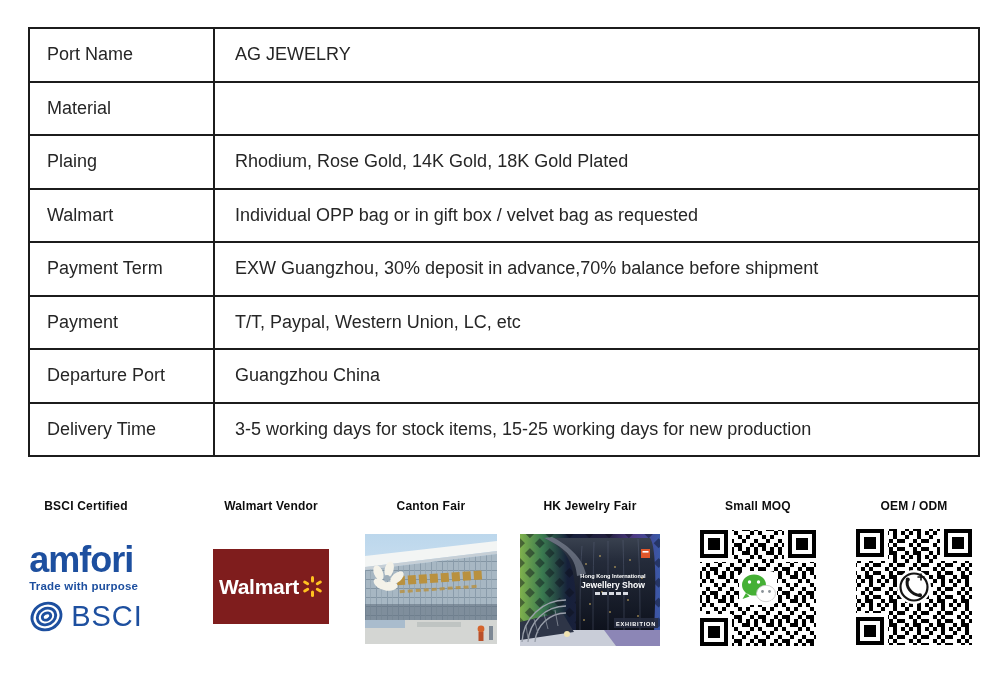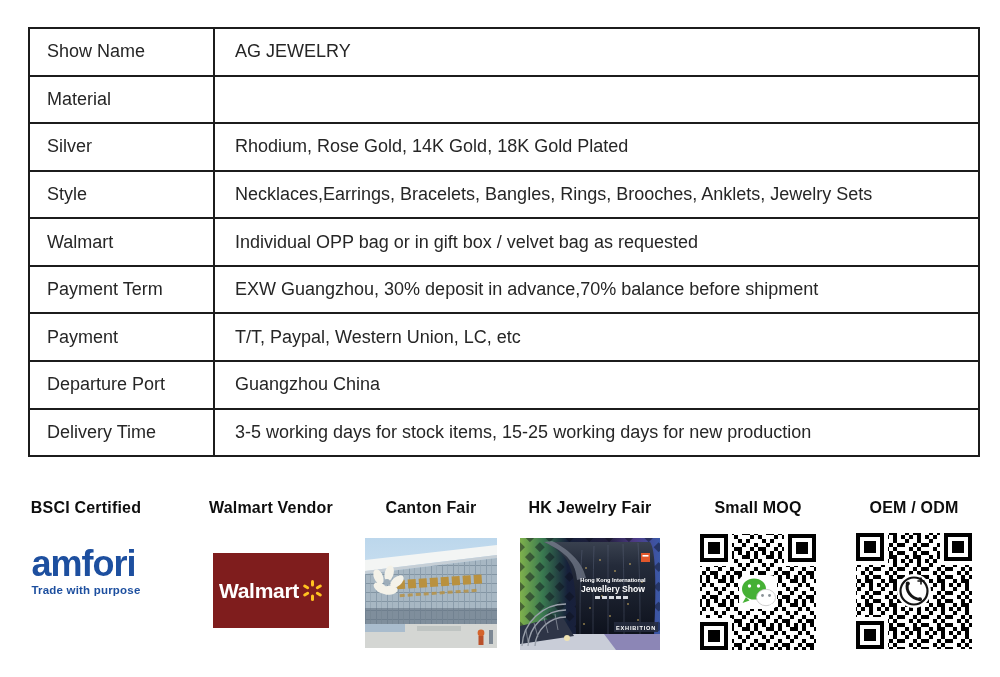--- a/index.html
+++ b/index.html
@@ -22,21 +22,21 @@
     font-size:18px; color:#262626;
   }
   .cell-value {
     flex:1; display:flex; align-items:center;
     padding-left:20px; padding-right:4px; font-size:18px; color:#262626;
     white-space:nowrap;
   }
 
   
   .badge-col { position:absolute; top:499px; text-align:center; }
-  .badge-label { font-size:16px; font-weight:bold; color:#0d0d0d; letter-spacing:0.2px; }
+  .badge-label { font-size:12px; font-weight:bold; color:#0d0d0d; letter-spacing:0.2px; }
   .col-bsci    { left:18px;  width:136px; }
   .col-walmart { left:202px; width:138px; }
   .col-canton  { left:362px; width:138px; }
   .col-hk      { left:518px; width:144px; }
   .col-moq     { left:698px; width:120px; }
   .col-oem     { left:853px; width:122px; }
 
   .logo-wrap { display:flex; justify-content:center; }
 
   
@@ -55,33 +55,29 @@
 
   
   .photo { margin-top:21px; display:block; }
   .qr { margin-top:14px; display:block; }
 </style>
 </head>
 <body>
 
 <div class="spec-table">
   <div class="t-row">
-    <div class="cell-label">Show Name</div>
+    <div class="cell-label">Port Name</div>
     <div class="cell-value">AG JEWELRY</div>
   </div>
   <div class="t-row">
     <div class="cell-label">Material</div>
   </div>
   <div class="t-row">
-    <div class="cell-label">Silver</div>
+    <div class="cell-label">Plaing</div>
     <div class="cell-value">Rhodium, Rose Gold, 14K Gold, 18K Gold Plated</div>
-  </div>
-  <div class="t-row">
-    <div class="cell-label">Style</div>
-    <div class="cell-value">Necklaces,Earrings, Bracelets, Bangles, Rings, Brooches, Anklets, Jewelry Sets</div>
   </div>
   <div class="t-row">
     <div class="cell-label">Walmart</div>
     <div class="cell-value">Individual OPP bag or in gift box / velvet bag as requested</div>
   </div>
   <div class="t-row">
     <div class="cell-label">Payment Term</div>
     <div class="cell-value">EXW Guangzhou, 30% deposit in advance,70% balance before shipment</div>
   </div>
   <div class="t-row">
@@ -96,20 +92,30 @@
     <div class="cell-label">Delivery Time</div>
     <div class="cell-value">3-5 working days for stock items, 15-25 working days for new production</div>
   </div>
 </div>
 
 <div class="badge-col col-bsci">
   <div class="badge-label">BSCI Certified</div>
   <div class="amfori-block">
     <div class="amfori-word">amfori</div>
     <div class="amfori-tagline">Trade with purpose</div>
+    <div class="bsci-row">
+      <svg width="35" height="35" viewBox="0 0 36 36">
+        <g fill="none" stroke="#1d4f9f" stroke-width="3" transform="rotate(-28 18 18)">
+          <ellipse cx="18" cy="18" rx="15.3" ry="13.3"></ellipse>
+          <ellipse cx="18" cy="18" rx="9.8" ry="8.2"></ellipse>
+          <ellipse cx="18" cy="18" rx="4.6" ry="3.4"></ellipse>
+        </g>
+      </svg>
+      <span class="bsci-text">BSCI</span>
+    </div>
   </div>
 </div>
 
 <div class="badge-col col-walmart">
   <div class="badge-label">Walmart Vendor</div>
   <div class="logo-wrap">
     <div class="walmart-box">
       <span class="walmart-word">Walmart</span>
       <svg width="21" height="21" viewBox="0 0 21 21">
         <g fill="#ffc220">

